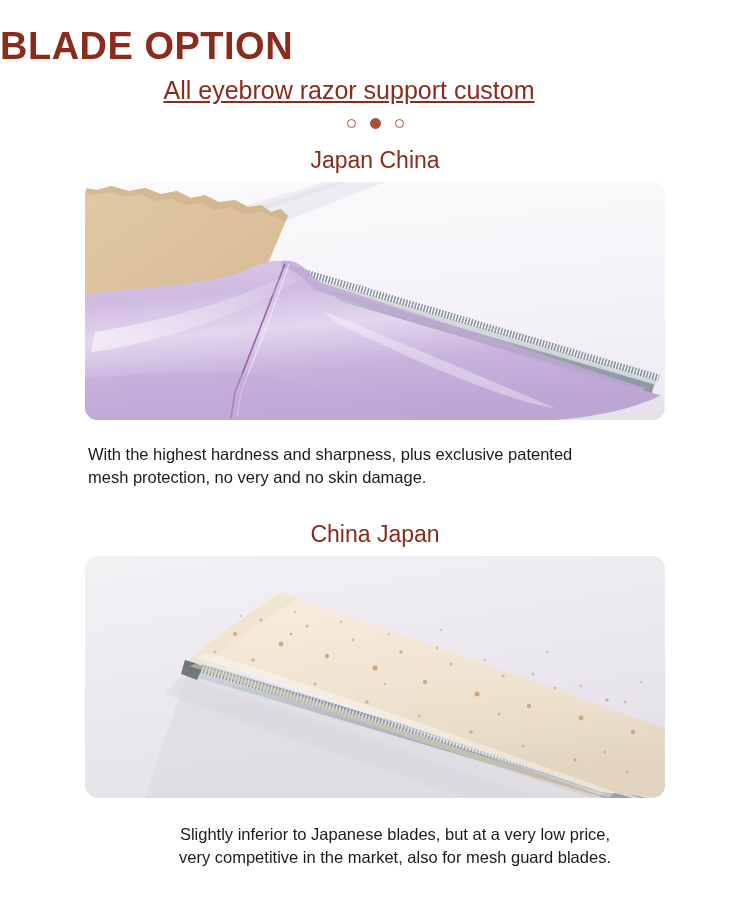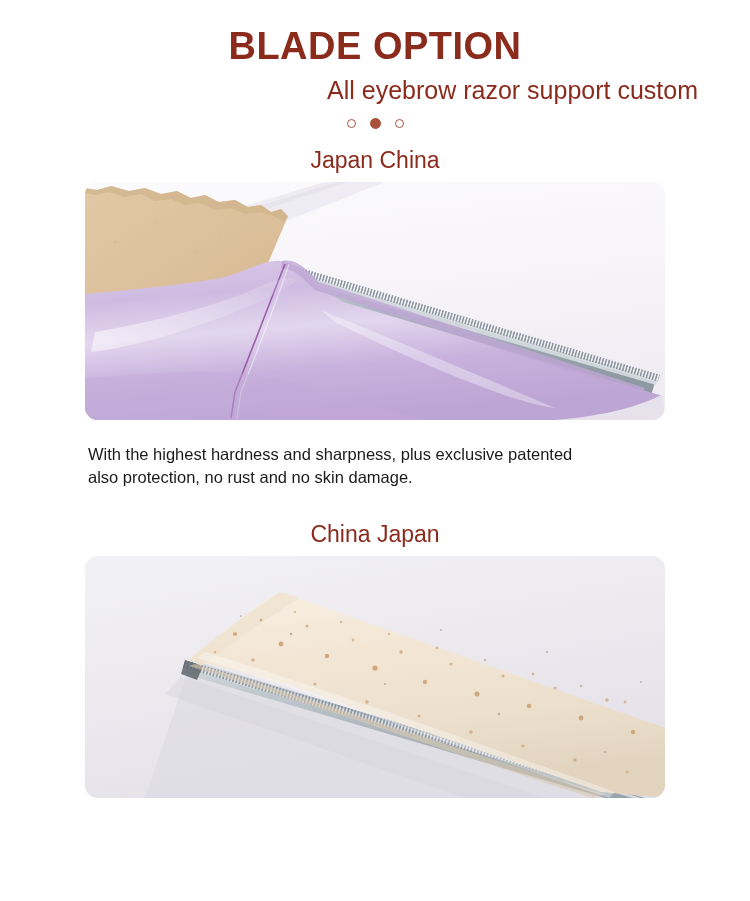--- a/index.html
+++ b/index.html
@@ -20,38 +20,39 @@
     height: 901px;
     position: relative;
     background: #ffffff;
   }
 
   
   .hero-title {
     position: absolute;
     left: 0; top: 24px;
     width: 750px;
-    text-align: center;
+    text-align: left;
     font-size: 38px;
     line-height: 44px;
     font-weight: 700;
     letter-spacing: 0.5px;
     color: #8a2b1c;
     font-family: "Liberation Sans", sans-serif;
   }
   .hero-subtitle {
     position: absolute;
     left: 0; top: 75px;
     width: 698px;
-    text-align: right;
+    text-align: center;
     font-size: 25px;
     line-height: 30px;
     font-weight: 300;
     color: #8a2b1c;
     font-family: "Liberation Sans", sans-serif;
+    text-decoration: underline;
   }
 
   
   .dots {
     position: absolute;
     left: 0; top: 118px;
     width: 750px;
     display: flex;
     justify-content: center;
     align-items: center;
@@ -216,21 +217,21 @@
       <path d="M10 150 C 70 140, 120 126, 158 112 C 186 100, 200 92, 212 98
                C 196 112, 150 132, 100 148 C 62 160, 28 168, 6 170 Z" fill="url(#jshine)"></path>
       <path d="M236 128 C 300 154, 400 196, 470 226 C 430 222, 330 180, 250 140 Z" fill="#ffffff" opacity="0.35"></path>
       <path d="M0 196 C 60 192, 130 184, 190 196 C 240 208, 300 228, 340 238 L 0 238 Z" fill="#c4abda" opacity="0.45"></path>
 
       <path d="M470 238 C 520 234, 556 224, 578 212 L 580 238 Z" fill="#e6e2ec"></path>
     </svg>
   </div>
 
   <div class="caption" id="caption-japan">With the highest hardness and sharpness, plus exclusive patented
-also protection, no rust and no skin damage.</div>
+mesh protection, no very and no skin damage.</div>
 
   <div class="section-heading" id="heading-china">China Japan</div>
 
   <div class="photo" id="photo-china">
     <svg viewBox="0 0 580 242" preserveAspectRatio="none">
       <defs>
         <linearGradient id="cbg" x1="0" y1="0" x2="0.4" y2="1">
           <stop offset="0" stop-color="#f2f1f4"></stop>
           <stop offset="0.5" stop-color="#eceaef"></stop>
           <stop offset="1" stop-color="#e4e2e8"></stop>
@@ -325,14 +326,16 @@
         <circle cx="462" cy="96" r="1.1" opacity="0.48"></circle>
         <circle cx="556" cy="126" r="1" opacity="0.45"></circle>
         <circle cx="156" cy="60" r="1" opacity="0.42"></circle>
       </g>
 
       <path d="M120 96 C 200 120, 380 182, 530 236 L 524 242
                C 370 190, 190 124, 112 102 Z" fill="#ffffff" opacity="0.35"></path>
     </svg>
   </div>
 
+  <div class="caption" id="caption-china">Slightly inferior to Japanese blades, but at a very low price,
+very competitive in the market, also for mesh guard blades.</div>
 
 </div>
 
 </body></html>

